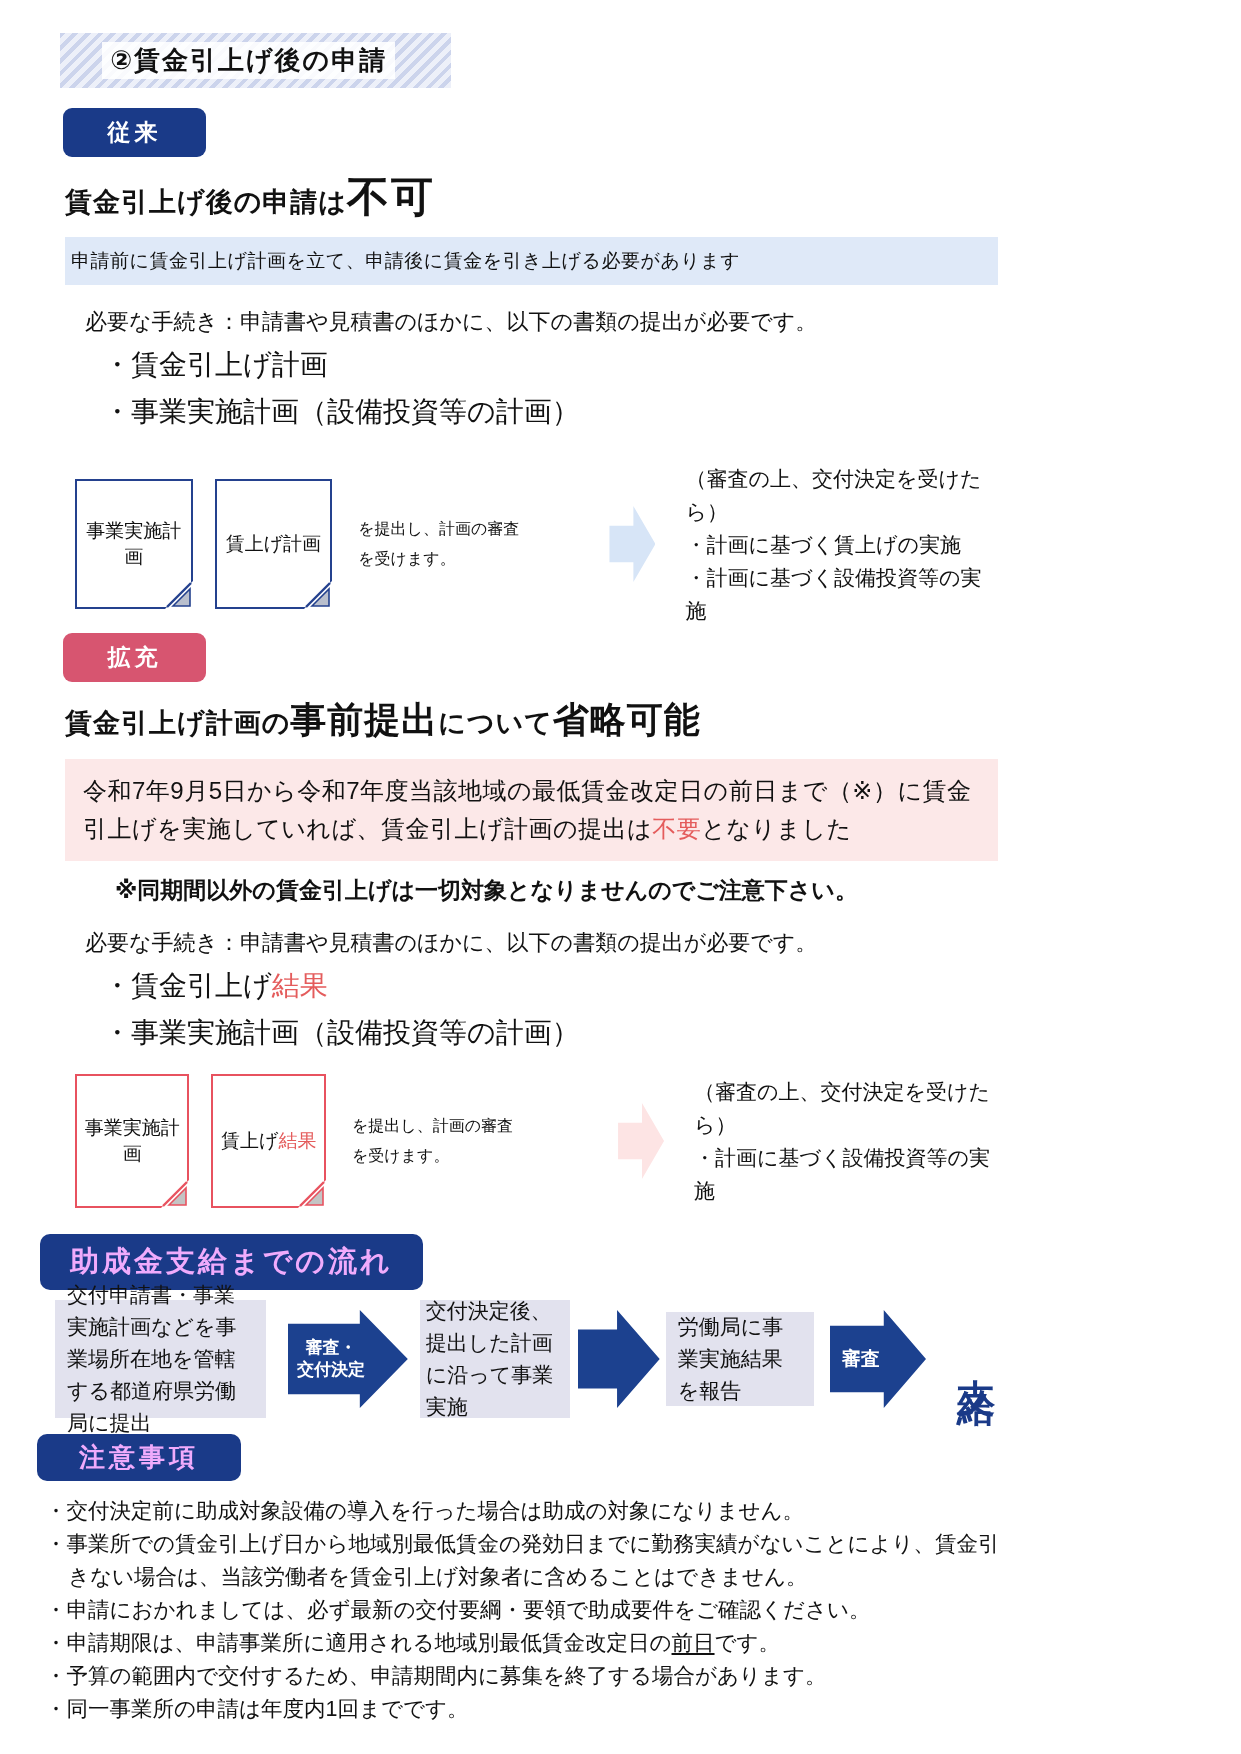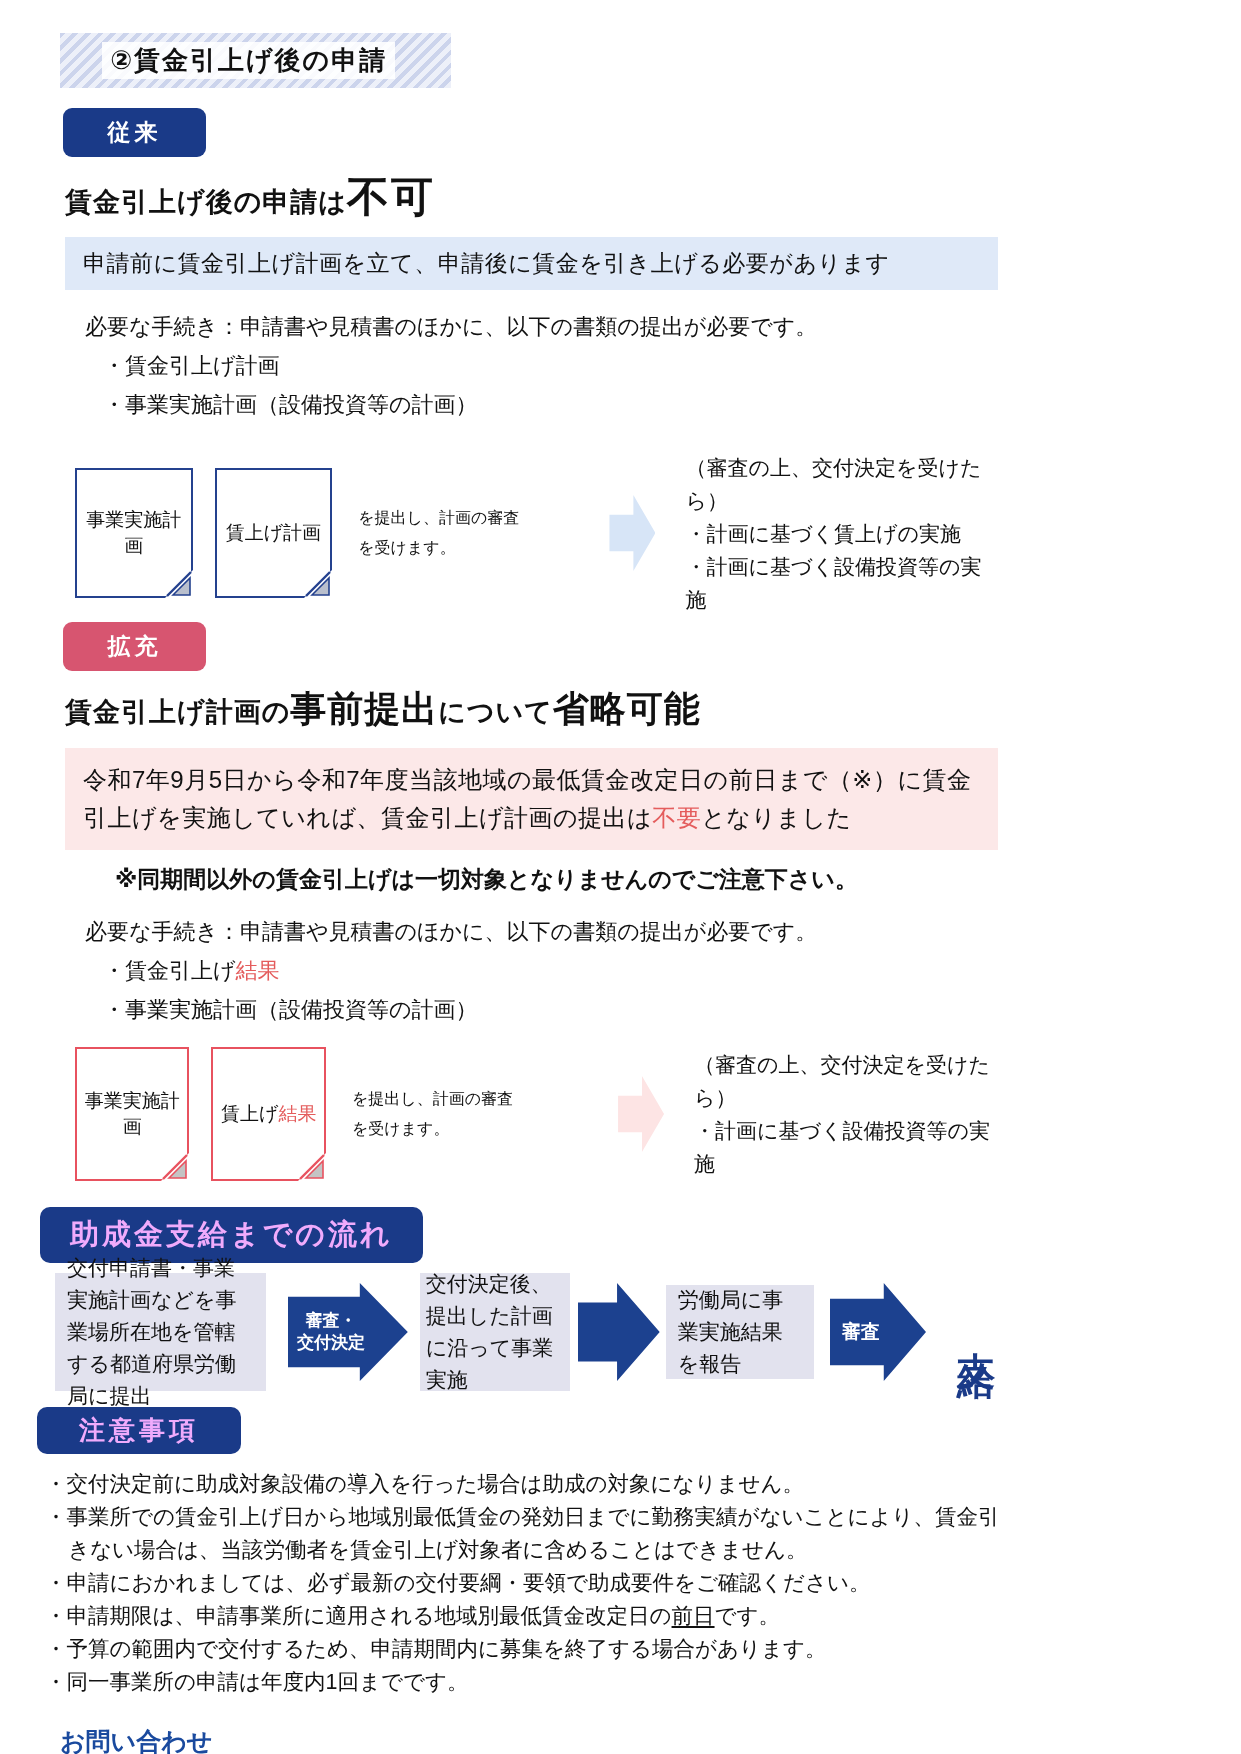--- a/index.html
+++ b/index.html
@@ -28,32 +28,32 @@
 
   
   .h-line { margin: 12px 0 0 65px; font-weight: bold; font-size: 27px; letter-spacing: 1px; }
   .h-line .big { font-size: 42px; letter-spacing: 2px; }
   .h-line2 { margin: 14px 0 0 65px; font-weight: bold; font-size: 27px; letter-spacing: 1px; }
   .h-line2 .big { font-size: 36px; }
 
   
   .hl-blue {
     margin: 12px 0 0 65px; width: 990px; background: #dfe9f8;
-    font-size: 23px; padding: 11px 18px; letter-spacing: 0.5px;
+    font-size: 19px; padding: 11px 6px; letter-spacing: 0.5px;
   }
   .hl-pink {
     margin: 14px 0 0 65px; width: 1112px; background: #fce8e8;
     font-size: 24px; padding: 13px 18px; line-height: 38px; letter-spacing: 0.5px;
   }
   .red-text { color: #e45c5c; }
 
   .note-bold { margin: 14px 0 0 115px; font-weight: bold; font-size: 23px; }
 
   .procedure { margin: 22px 0 0 85px; font-size: 22px; }
-  .doc-item { margin: 9px 0 0 103px; font-size: 22px; }
+  .doc-item { margin: 9px 0 0 103px; font-size: 28px; }
 
   
   .docflow { display: flex; align-items: center; margin-left: 75px; }
   .docflow1 { margin-top: 48px; height: 130px; }
   .docflow2 { margin-top: 22px; height: 134px; }
   .doc {
     position: relative; width: 127px; height: 100%;
     border: 2px solid; background: #ffffff;
     display: flex; align-items: center; justify-content: center;
     font-size: 19px; text-align: center;

